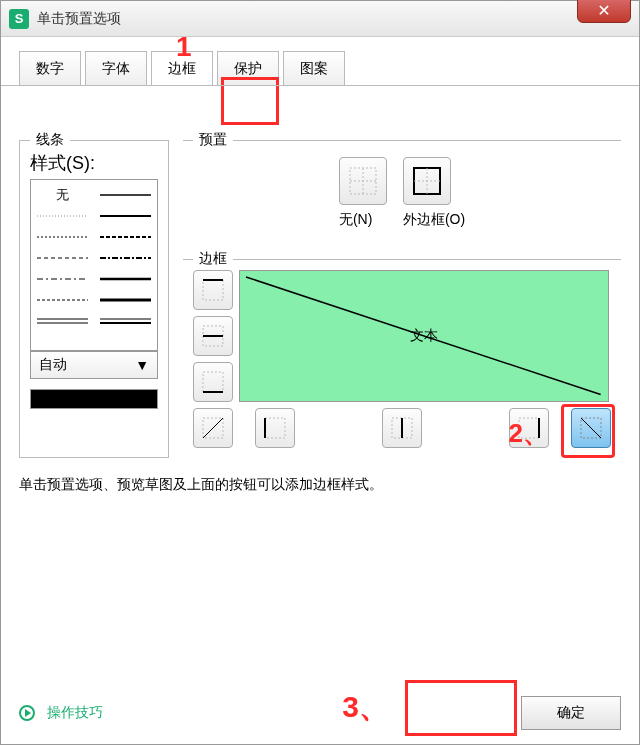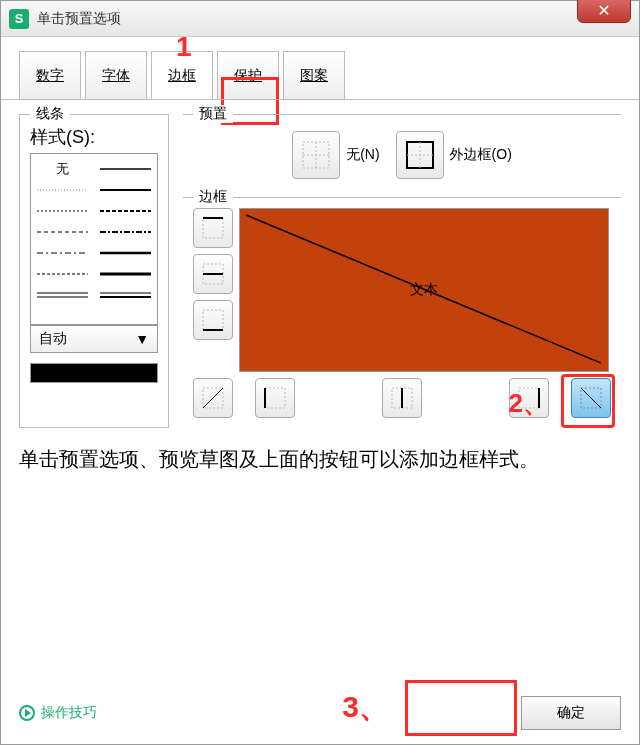--- a/index.html
+++ b/index.html
@@ -3,56 +3,56 @@
 <meta charset="utf-8">
 <style>
 * { box-sizing: border-box; margin: 0; padding: 0; font-family: "Microsoft YaHei", sans-serif; }
 body { background: #e8e8e8; width: 640px; height: 745px; overflow: hidden; }
 .window { width: 640px; height: 745px; background: #fff; border: 1px solid #999; display: flex; flex-direction: column; }
 .titlebar { height: 36px; background: linear-gradient(#f8f8f8,#e6e6e6); border-bottom: 1px solid #ccc; display: flex; align-items: center; padding: 0 0 0 8px; position: relative; }
 .app-ico { width: 20px; height: 20px; background: #1aad6f; color: #fff; font-size: 13px; font-weight: bold; display: flex; align-items: center; justify-content: center; border-radius: 3px; margin-right: 8px; }
 .title-text { font-size: 14px; color: #333; }
 .close-btn { position: absolute; right: 8px; top: -4px; width: 54px; height: 26px; background: linear-gradient(#d96a6a,#c0392b); border: 1px solid #8b2a1f; border-radius: 0 0 6px 6px; color: #fff; font-size: 16px; display: flex; align-items: center; justify-content: center; cursor: pointer; }
 .tabs-row { display: flex; gap: 4px; padding: 14px 18px 0 18px; position: relative; }
-.tab { height: 48px; min-width: 62px; padding: 0 12px; border: 1px solid #bbb; border-bottom: none; background: linear-gradient(#fff,#eee); font-size: 14px; display: flex; align-items: center; justify-content: center; cursor: pointer; text-decoration: underline; }
+.tab { height: 34px; min-width: 62px; padding: 0 12px; border: 1px solid #bbb; border-bottom: none; background: linear-gradient(#fff,#eee); font-size: 14px; display: flex; align-items: center; justify-content: center; cursor: pointer; }
 .tab.active { background: #fff; }
 .marker1 { position: absolute; color: #ff2a2a; font-size: 28px; font-weight: bold; left: 175px; top: -6px; pointer-events: none; }
 .hl1 { position: absolute; border: 3px solid #ff2a2a; left: 220px; top: 40px; width: 58px; height: 48px; pointer-events: none; }
 .body-area { flex: 1; padding: 14px 18px 6px 18px; border-top: 1px solid #bbb; position: relative; display: flex; flex-direction: column; }
-.cols { display: flex; gap: 14px; }
+.cols { display: flex; gap: 14px; margin-top: 40px; }
 
 .grp { border: 1px solid #bbb; padding: 10px 10px 10px 10px; position: relative; }
 .grp > .lbl { position: absolute; top: -10px; left: 10px; background: #fff; padding: 0 6px; font-size: 14px; }
 .line-panel { width: 150px; }
 .style-list { height: 172px; border: 1px solid #999; background: #fff; padding: 4px 0; display: grid; grid-template-columns: 1fr 1fr; grid-auto-rows: 21px; font-size: 13px; overflow: hidden; }
 .style-list .cell { display: flex; align-items: center; justify-content: center; cursor: pointer; padding: 0 6px; }
 .style-list .cell svg { width: 100%; height: 10px; }
 .color-select { flex: 1; height: 28px; border: 1px solid #999; background: linear-gradient(#fff,#eee); display: flex; align-items: center; justify-content: space-between; padding: 0 8px; cursor: pointer; font-size: 14px; }
 .swatch-bar { height: 20px; border: 1px solid #999; margin-top: 10px; background: #000; }
 
-.right-col { flex: 1; display: flex; flex-direction: column; gap: 8px; }
+.right-col { flex: 1; display: flex; flex-direction: column; gap: 20px; }
 .preset-row { display: flex; gap: 16px; justify-content: center; padding: 6px 0 0 0; }
-.preset { display: flex; flex-direction: row; align-items: center; gap: 6px; }
+.preset { display: flex; flex-direction: column; align-items: flex-start; gap: 6px; }
 .ico-btn { width: 48px; height: 48px; border: 1px solid #aaa; border-radius: 4px; background: linear-gradient(#fdfdfd,#e9e9e9); display: flex; align-items: center; justify-content: center; cursor: pointer; }
 .ico-btn svg { width: 34px; height: 34px; }
 .preset-lbl { font-size: 14px; }
 .border-grp { position: relative; }
 .border-layout { display: flex; gap: 6px; }
 .border-side-col { display: flex; flex-direction: column; gap: 6px; }
 .small-btn { width: 40px; height: 40px; border: 1px solid #aaa; border-radius: 4px; background: linear-gradient(#fdfdfd,#e9e9e9); display: flex; align-items: center; justify-content: center; cursor: pointer; }
 .small-btn.selected { background: linear-gradient(#bfe4fb,#7ec3ef); border-color: #3a87b7; }
-.preview { flex: 1; height: 164px; border: 1px solid #999; background: #c2410c; position: relative; margin-right: 2px; }
+.preview { flex: 1; height: 132px; border: 1px solid #999; background: #86efac; position: relative; margin-right: 2px; }
 .preview svg { position: absolute; inset: 0; width: 100%; height: 100%; }
 .prev-text { position: absolute; left: 50%; top: 50%; transform: translate(-50%,-50%); font-size: 14px; }
 .bottom-row { display: flex; gap: 6px; margin-top: 6px; align-items: center; position: relative; }
 .marker2 { position: absolute; right: 62px; top: 8px; color: #ff2a2a; font-size: 26px; font-weight: bold; pointer-events: none;}
 .hl2 { position: absolute; right: -4px; top: -4px; width: 54px; height: 54px; border: 3px solid #ff2a2a; border-radius: 4px; pointer-events: none;}
-.help-txt { font-size: 20px; margin-top: 18px; color: #000; }
+.help-txt { font-size: 14px; margin-top: 18px; color: #000; }
 .footer { padding: 10px 18px 14px 18px; display: flex; align-items: center; gap: 10px; position: relative; }
-.tips { color: #1aad6f; font-size: 14px; display: flex; align-items: center; gap: 6px; cursor: pointer; justify-content: center; }
+.tips { color: #1aad6f; font-size: 14px; display: flex; align-items: center; gap: 12px; cursor: pointer; justify-content: center; }
 .tips .ic { width: 16px; height: 16px; border: 2px solid #1aad6f; border-radius: 50%; position: relative; }
 .tips .ic::after { content: ""; position: absolute; left: 4px; top: 2px; border-left: 6px solid #1aad6f; border-top: 4px solid transparent; border-bottom: 4px solid transparent; }
 .spacer { flex: 1; }
 .dlg-btn { width: 100px; height: 34px; border: 1px solid #999; background: linear-gradient(#fdfdfd,#e3e3e3); font-size: 14px; cursor: pointer; display: flex; align-items: center; justify-content: center; }
 .marker3 { position: absolute; color: #ff2a2a; font-size: 30px; font-weight: bold; right: 250px; bottom: 16px; pointer-events: none;}
 .hl3 { position: absolute; right: 122px; bottom: 8px; width: 112px; height: 56px; border: 3px solid #ff2a2a; pointer-events: none; }
 </style>
 </head>
 <body>
 

